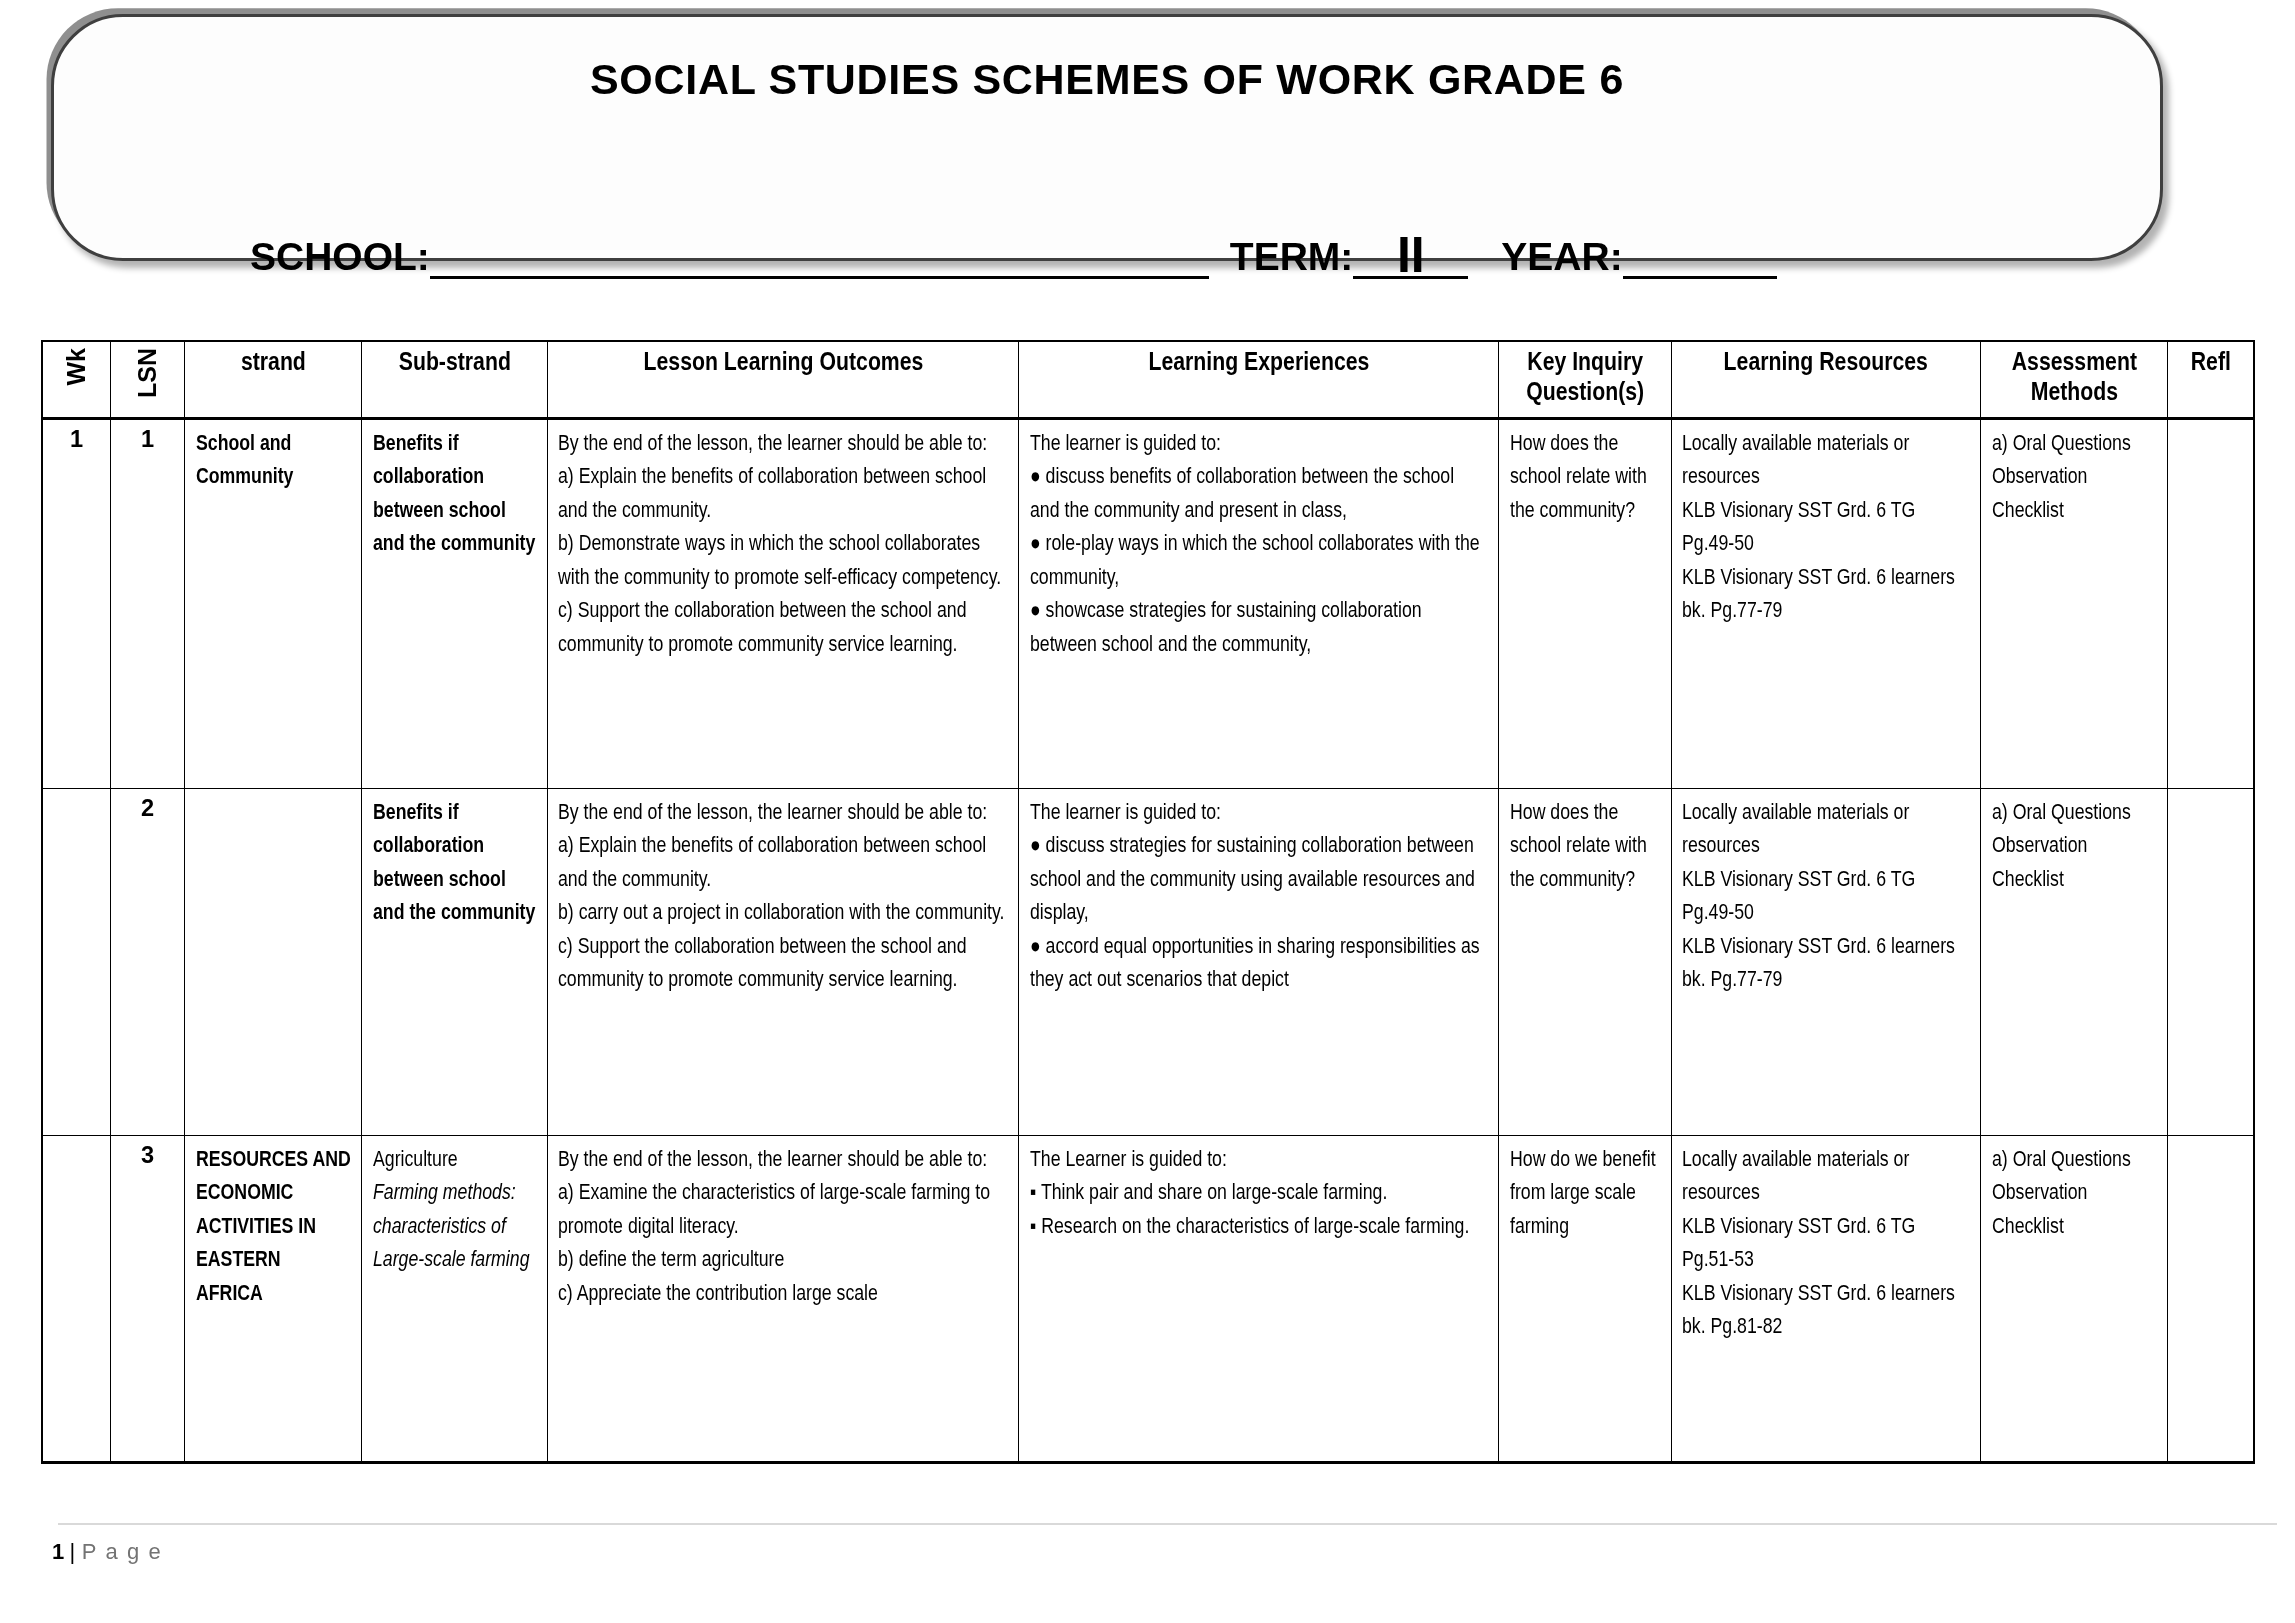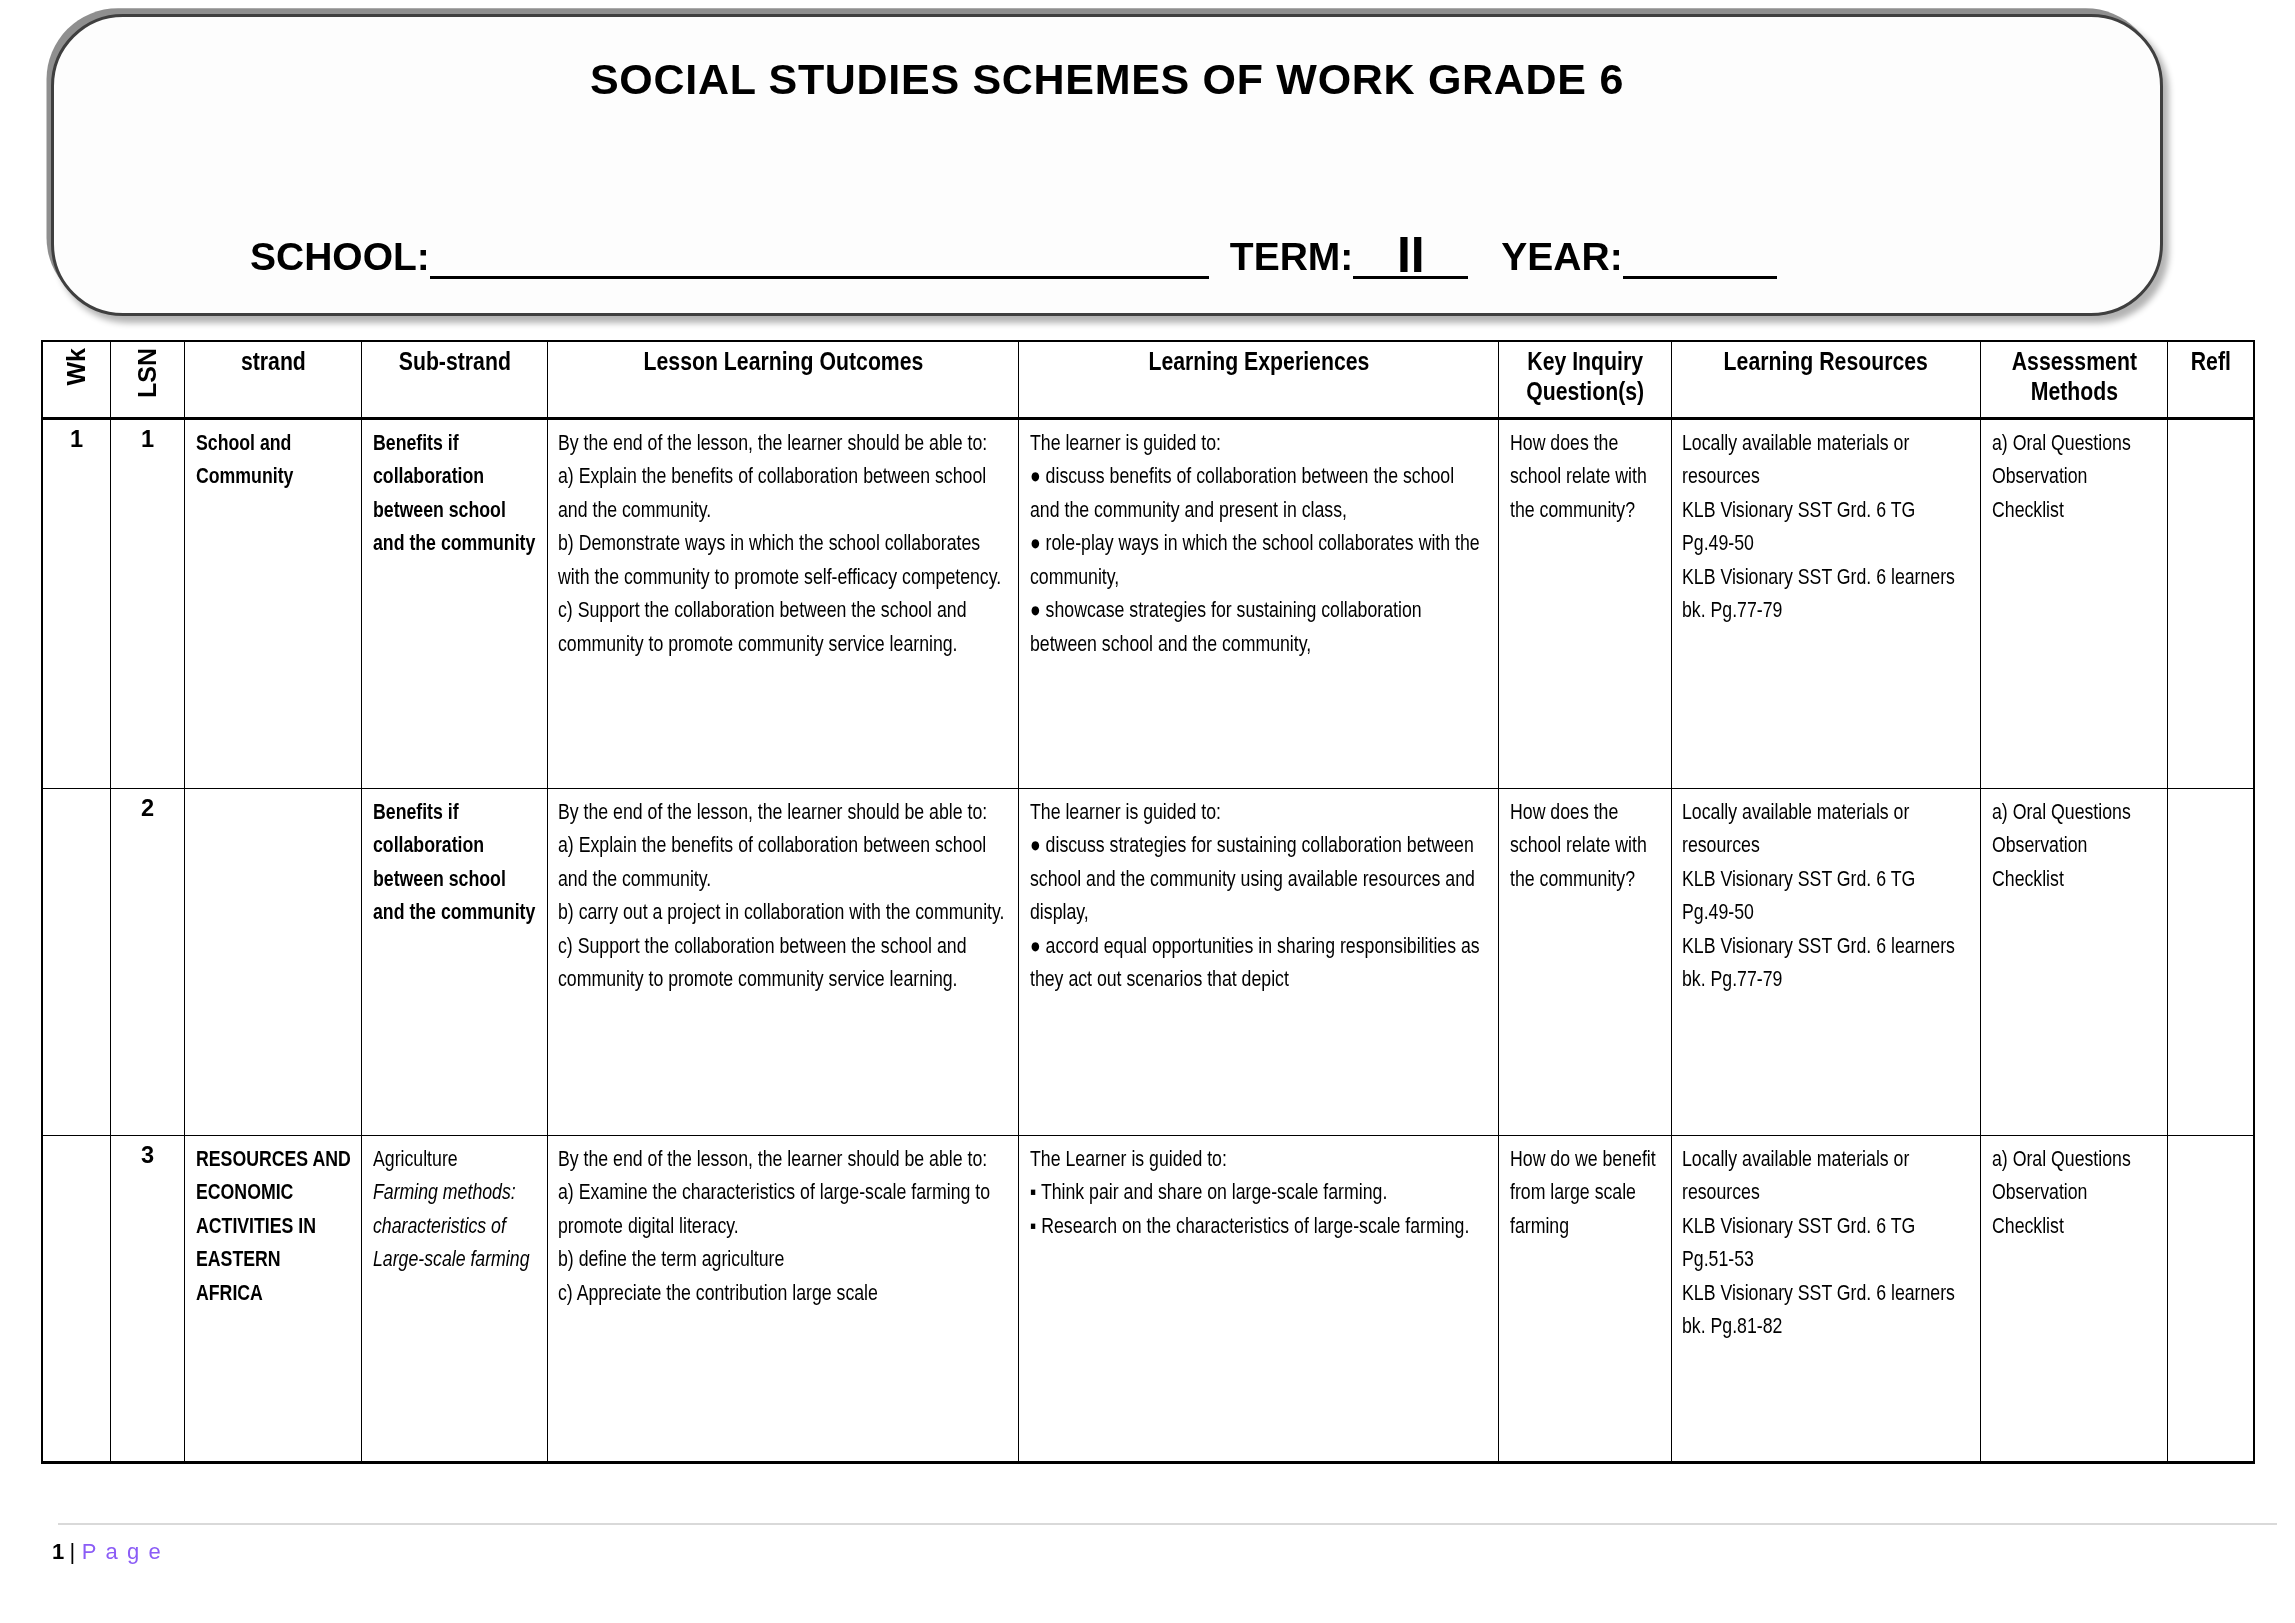--- a/index.html
+++ b/index.html
@@ -7,21 +7,21 @@
     position:relative;
     width:2295px;height:1623px;
     background:#ffffff;
     font-family:"Liberation Sans", sans-serif;
     color:#000;
     overflow:hidden;
   }
 
   
   .hbox{
-    position:absolute;left:51px;top:14.4px;width:2112px;height:302px;
+    position:absolute;left:51px;top:14.4px;width:2112px;height:247px;
     border:3.9px solid #3f3f3f;border-radius:72px;
     background:#fdfdfd;
     box-shadow:-5.2px -6.5px 0 -0.7px #8f8f8f, 5.2px 6.5px 6.5px rgba(0,0,0,.30);
     box-sizing:border-box;
   }
   .title{
     margin-top:38px;text-align:center;
     font-size:43px;font-weight:bold;letter-spacing:0.7px;
   }
   .hline{position:absolute;left:196px;display:flex;align-items:flex-end;}
@@ -85,21 +85,21 @@
   .footrule{
     position:absolute;left:58px;right:18.3px;top:1523px;
     border-top:2.6px solid #d9d9d9;
   }
   .footer{
     position:absolute;left:52px;top:1539px;
     font-size:22px;display:flex;align-items:center;
   }
   .pg{font-weight:bold;}
   .sep{font-weight:300;margin:0 6.5px 0 5.2px;}
-  .pword{color:#8b5cf6;letter-spacing:9.2px;}
+  .pword{color:#737373;letter-spacing:9.2px;}
 </style>
 </head>
 <body>
 
 <div class="page">
 
   <div class="hbox">
     <div class="title">SOCIAL STUDIES SCHEMES OF WORK GRADE 6</div>
     <div class="hline l2">
       <span class="hlabel">SCHOOL:</span>

